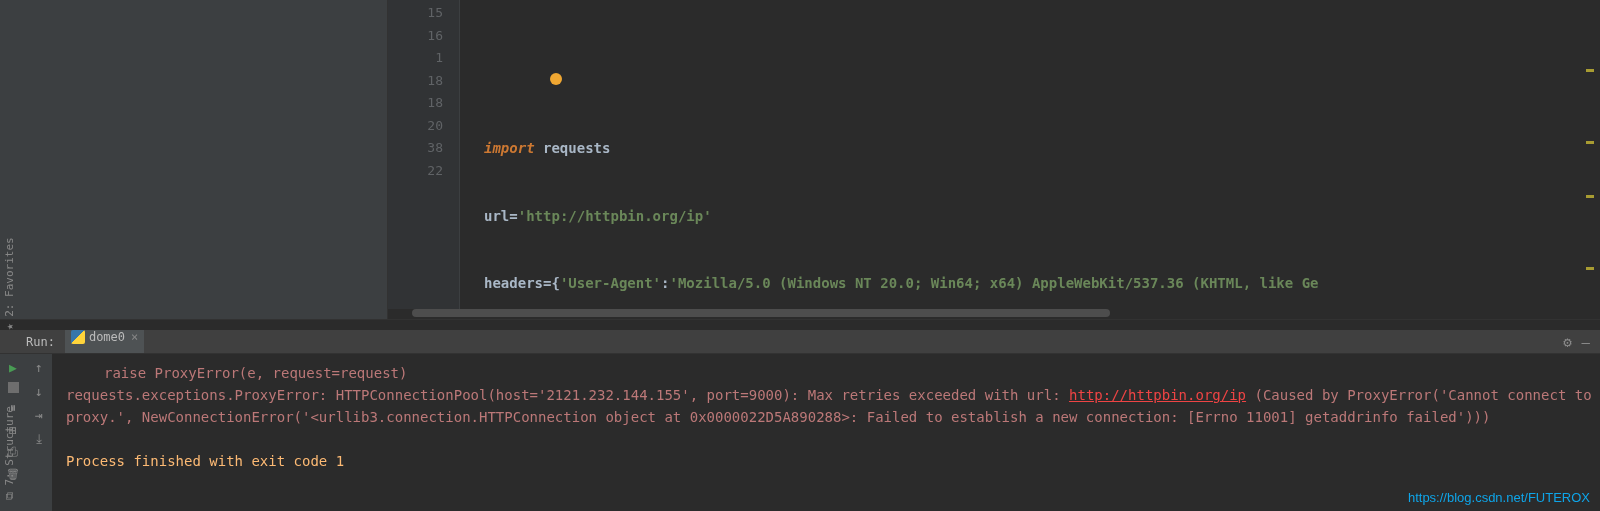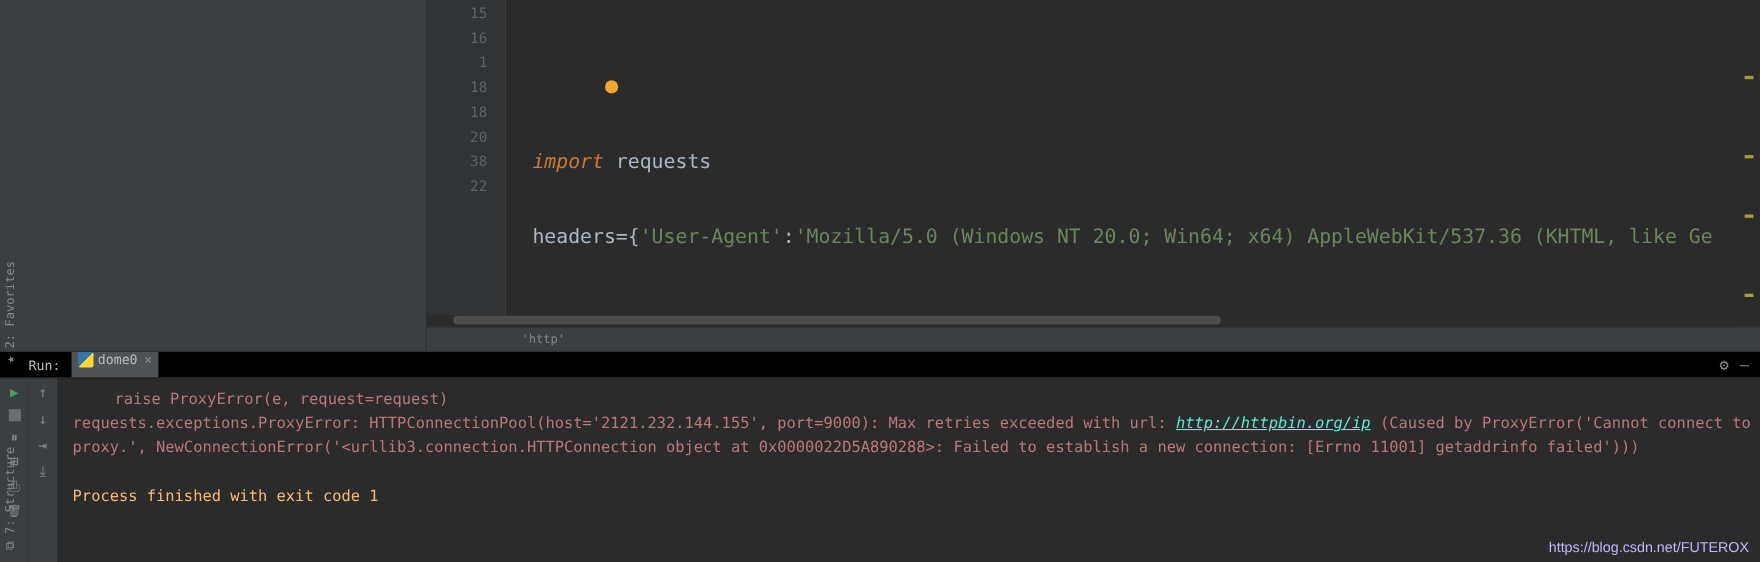--- a/index.html
+++ b/index.html
@@ -54,23 +54,24 @@
   height: 12px;
   background: #f0a732;
   border-radius: 50%;
   z-index: 10;
 }
 .code-content {
   flex: 1;
   padding-top: 2px;
   padding-left: 24px;
   line-height: 22.5px;
-  font-size: 18px;
+  font-size: 14px;
   white-space: pre;
   position: relative;
+  font-weight: bold;
 }
 .code-line { height: 22.5px; }
 .kw { color: #cc7832; font-style: italic; }
 .str { color: #6a8759; }
 .op { color: #a9b7c6; }
 .hscroll {
   height: 10px;
   background: #2b2b2b;
   position: relative;
   margin: 0 24px;
@@ -93,27 +94,28 @@
   border-top: 1px solid #323232;
 }
 .run-panel {
   height: 192px;
   display: flex;
   flex-direction: column;
   border-top: 1px solid #323232;
 }
 .run-header {
   height: 24px;
-  background: #000000;
+  background: #404040;
   display: flex;
   align-items: center;
   padding-left: 26px;
   font-size: 12px;
   color: #bbb;
   border-bottom: 1px solid #323232;
+  margin-top: 10px;
 }
 .run-tab {
   display: flex;
   align-items: flex-start;
   padding: 0 6px;
   height: 100%;
 }
 .run-tab-active {
   background: #4e5254;
 }
@@ -164,21 +166,21 @@
 .console {
   flex: 1;
   padding: 8px 0 0 14px;
   color: #bc7878;
   font-size: 14px;
   line-height: 22px;
   white-space: pre-wrap;
   overflow: hidden;
 }
 .console .indent { padding-left: 38px; display: block; }
-.console .url-link { color: #5eead4; text-decoration: underline; font-style: italic; }
+.console .url-link { color: #ef4444; text-decoration: underline; }
 .console .normal { color: #fdba74; }
 .side-label-fav {
   position: absolute;
   left: 3px;
   top: 330px;
   transform: rotate(-90deg);
   transform-origin: left top;
   font-size: 11px;
   color: #888;
   white-space: nowrap;
@@ -190,21 +192,21 @@
   transform: rotate(-90deg);
   transform-origin: left top;
   font-size: 11px;
   color: #888;
   white-space: nowrap;
 }
 .watermark {
   position: absolute;
   right: 10px;
   bottom: 6px;
-  color: #c4b5fd;
+  color: #0ea5e9;
   font-size: 13px;
   font-family: sans-serif;
 }
 .right-markers {
   position: absolute;
   right: 2px;
   top: 2px;
   width: 12px;
 }
 .marker-yellow { width: 8px; height: 3px; background: #a89c32; margin: 22px 0 2px 0; }
@@ -224,37 +226,37 @@
         <div class="line-num">18</div>
         <div class="line-num">18</div>
         <div class="line-num">20</div>
         <div class="line-num">38</div>
         <div class="line-num">22</div>
       </div>
       <div class="code-content">
         <div class="bulb"></div>
         <div class="code-line"></div>
         <div class="code-line"><span class="kw">import</span> <span>requests</span></div>
+        <div class="code-line">url<span class="op">=</span><span class="str">'http://httpbin.org/ip'</span></div>
         <div class="code-line">headers<span class="op">=</span>{<span class="str">'User-Agent'</span>:<span class="str">'Mozilla/5.0 (Windows NT 20.0; Win64; x64) AppleWebKit/537.36 (KHTML, like Ge</span></div>
         
         
         
         
         <div class="right-markers">
           <div class="marker-yellow"></div>
           <div class="marker-yellow"></div>
           <div class="marker-yellow" style="margin-top:4px"></div>
           <div class="marker-yellow"></div>
         </div>
       </div>
     </div>
     <div class="hscroll">
       <div class="hscroll-thumb"></div>
     </div>
-    <div class="breadcrumb">'http'</div>
   </div>
 </div>
 
 <div class="run-panel">
   <div class="run-header">
     <span style="margin-right:10px">Run:</span>
     <div class="run-tab run-tab-active">
       <div class="py-icon"></div>
       <span>dome0</span>
       <span class="close-x">×</span>

